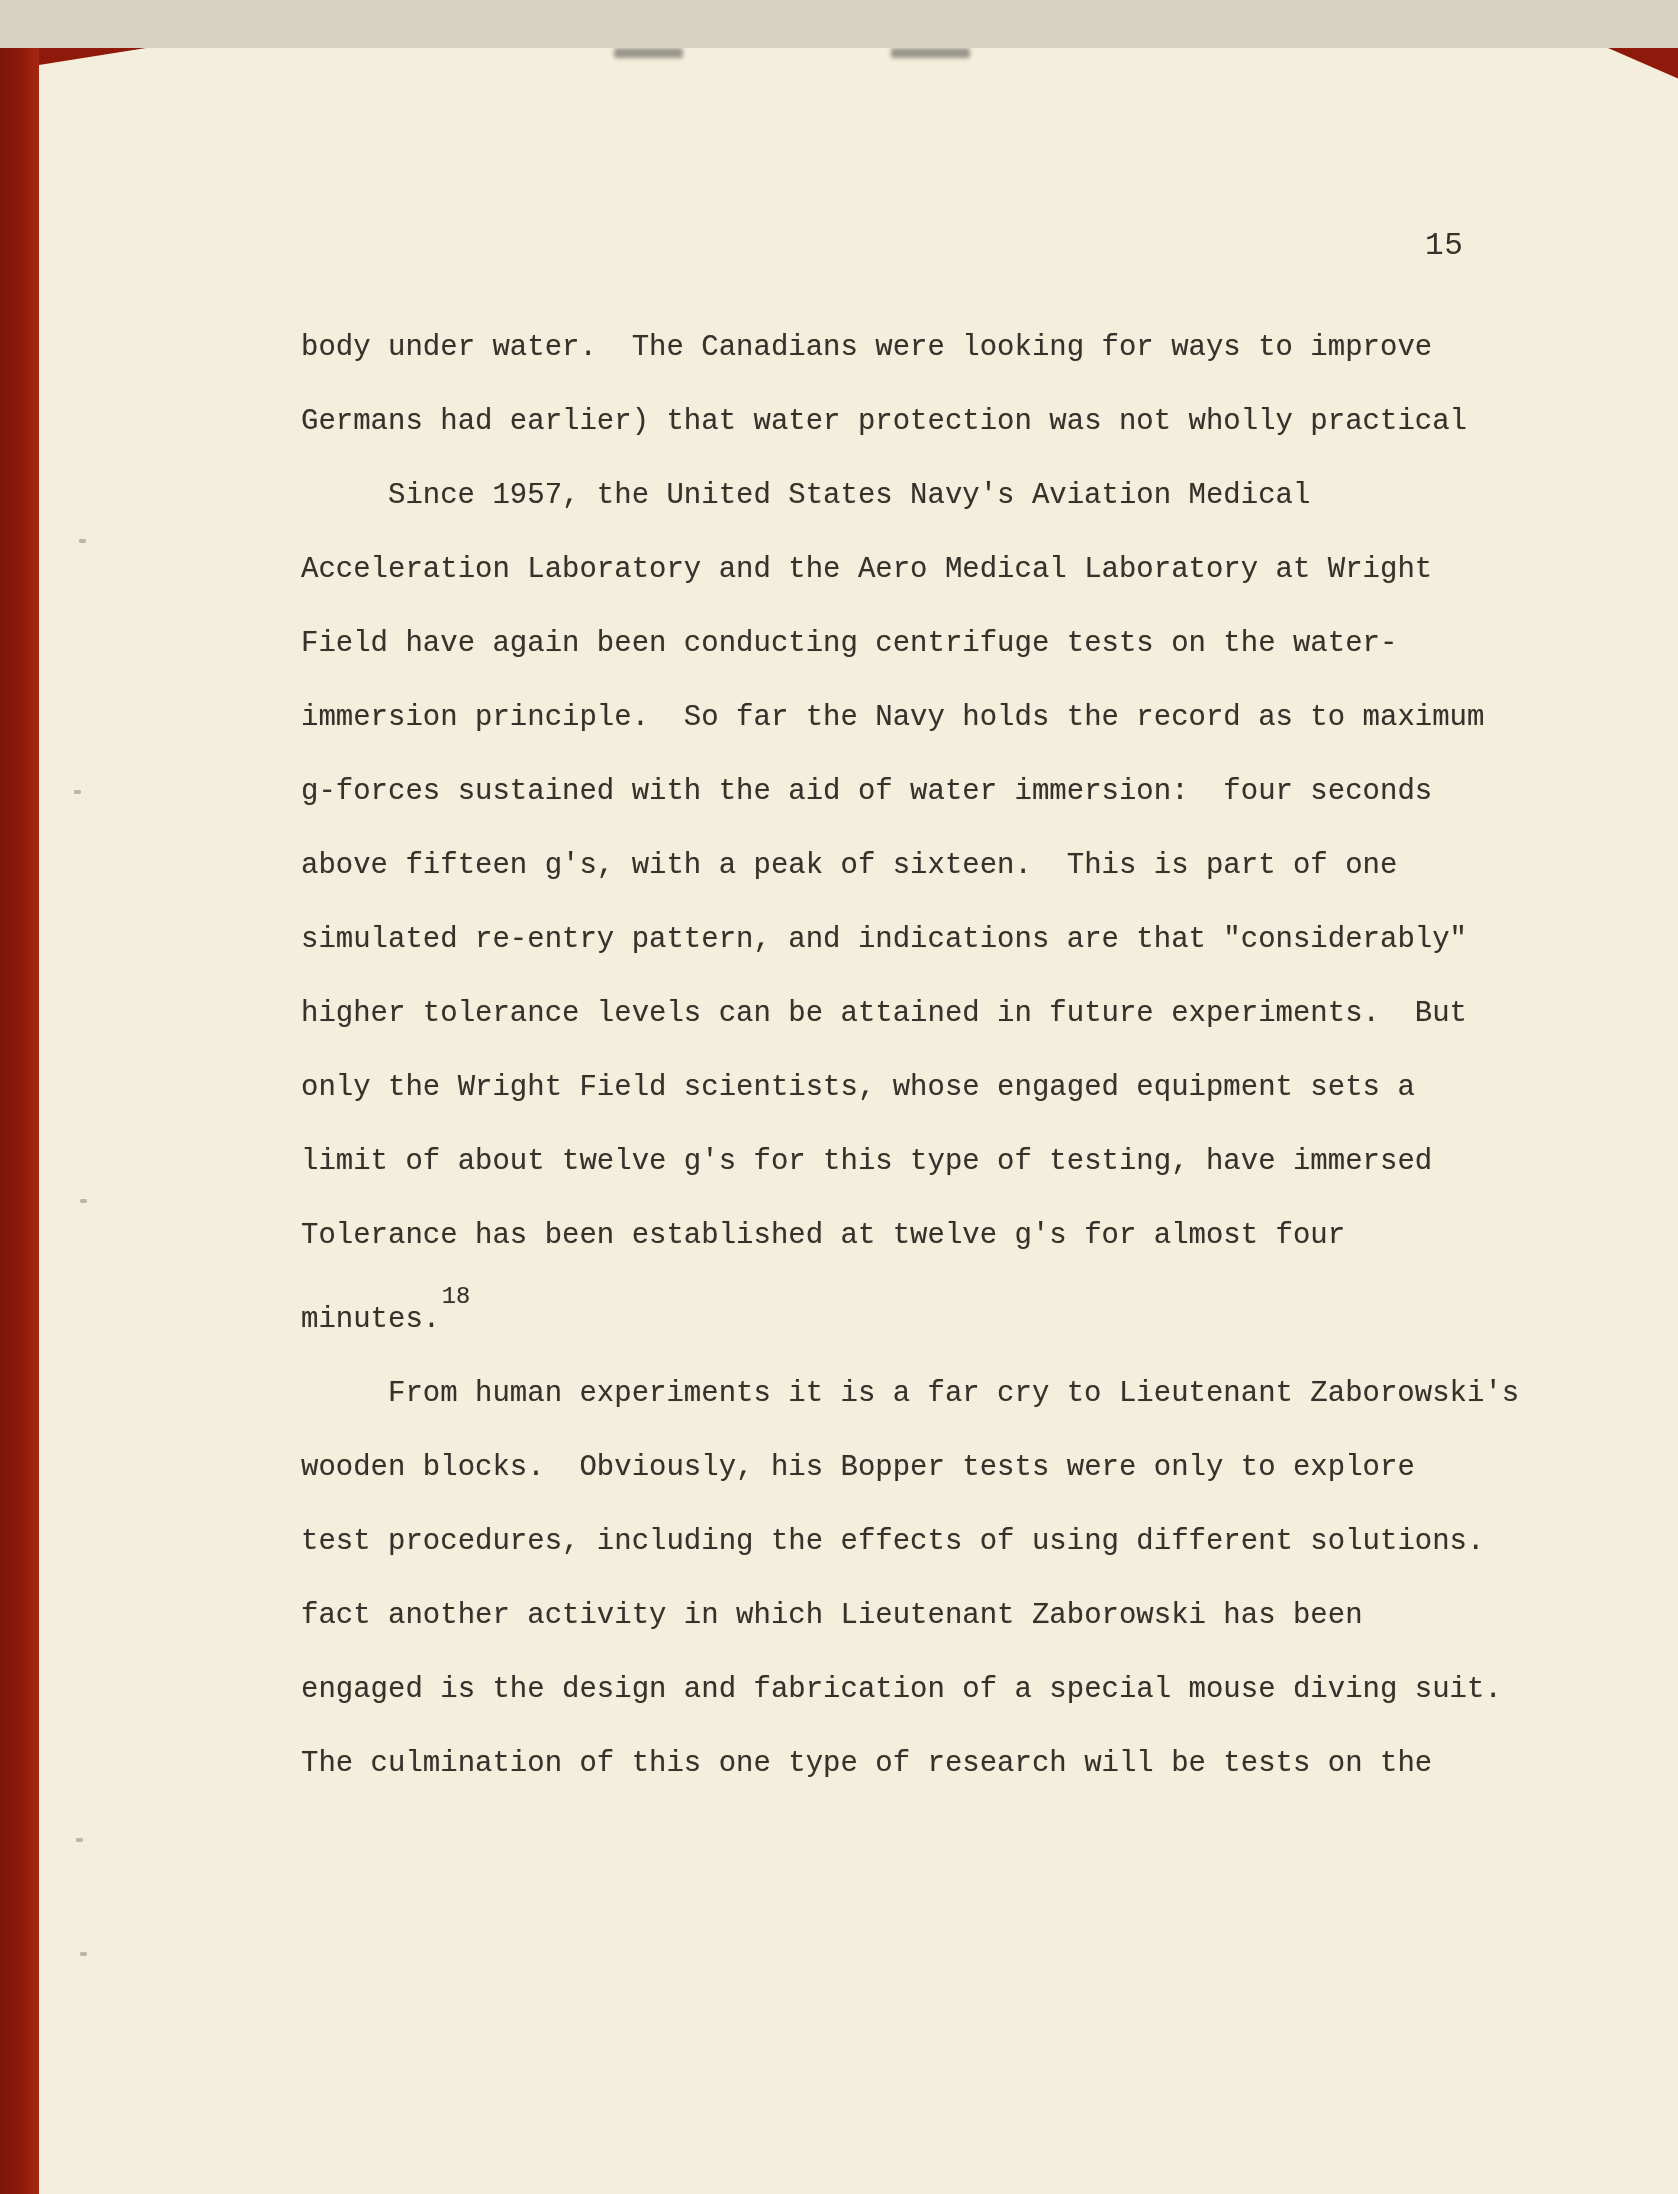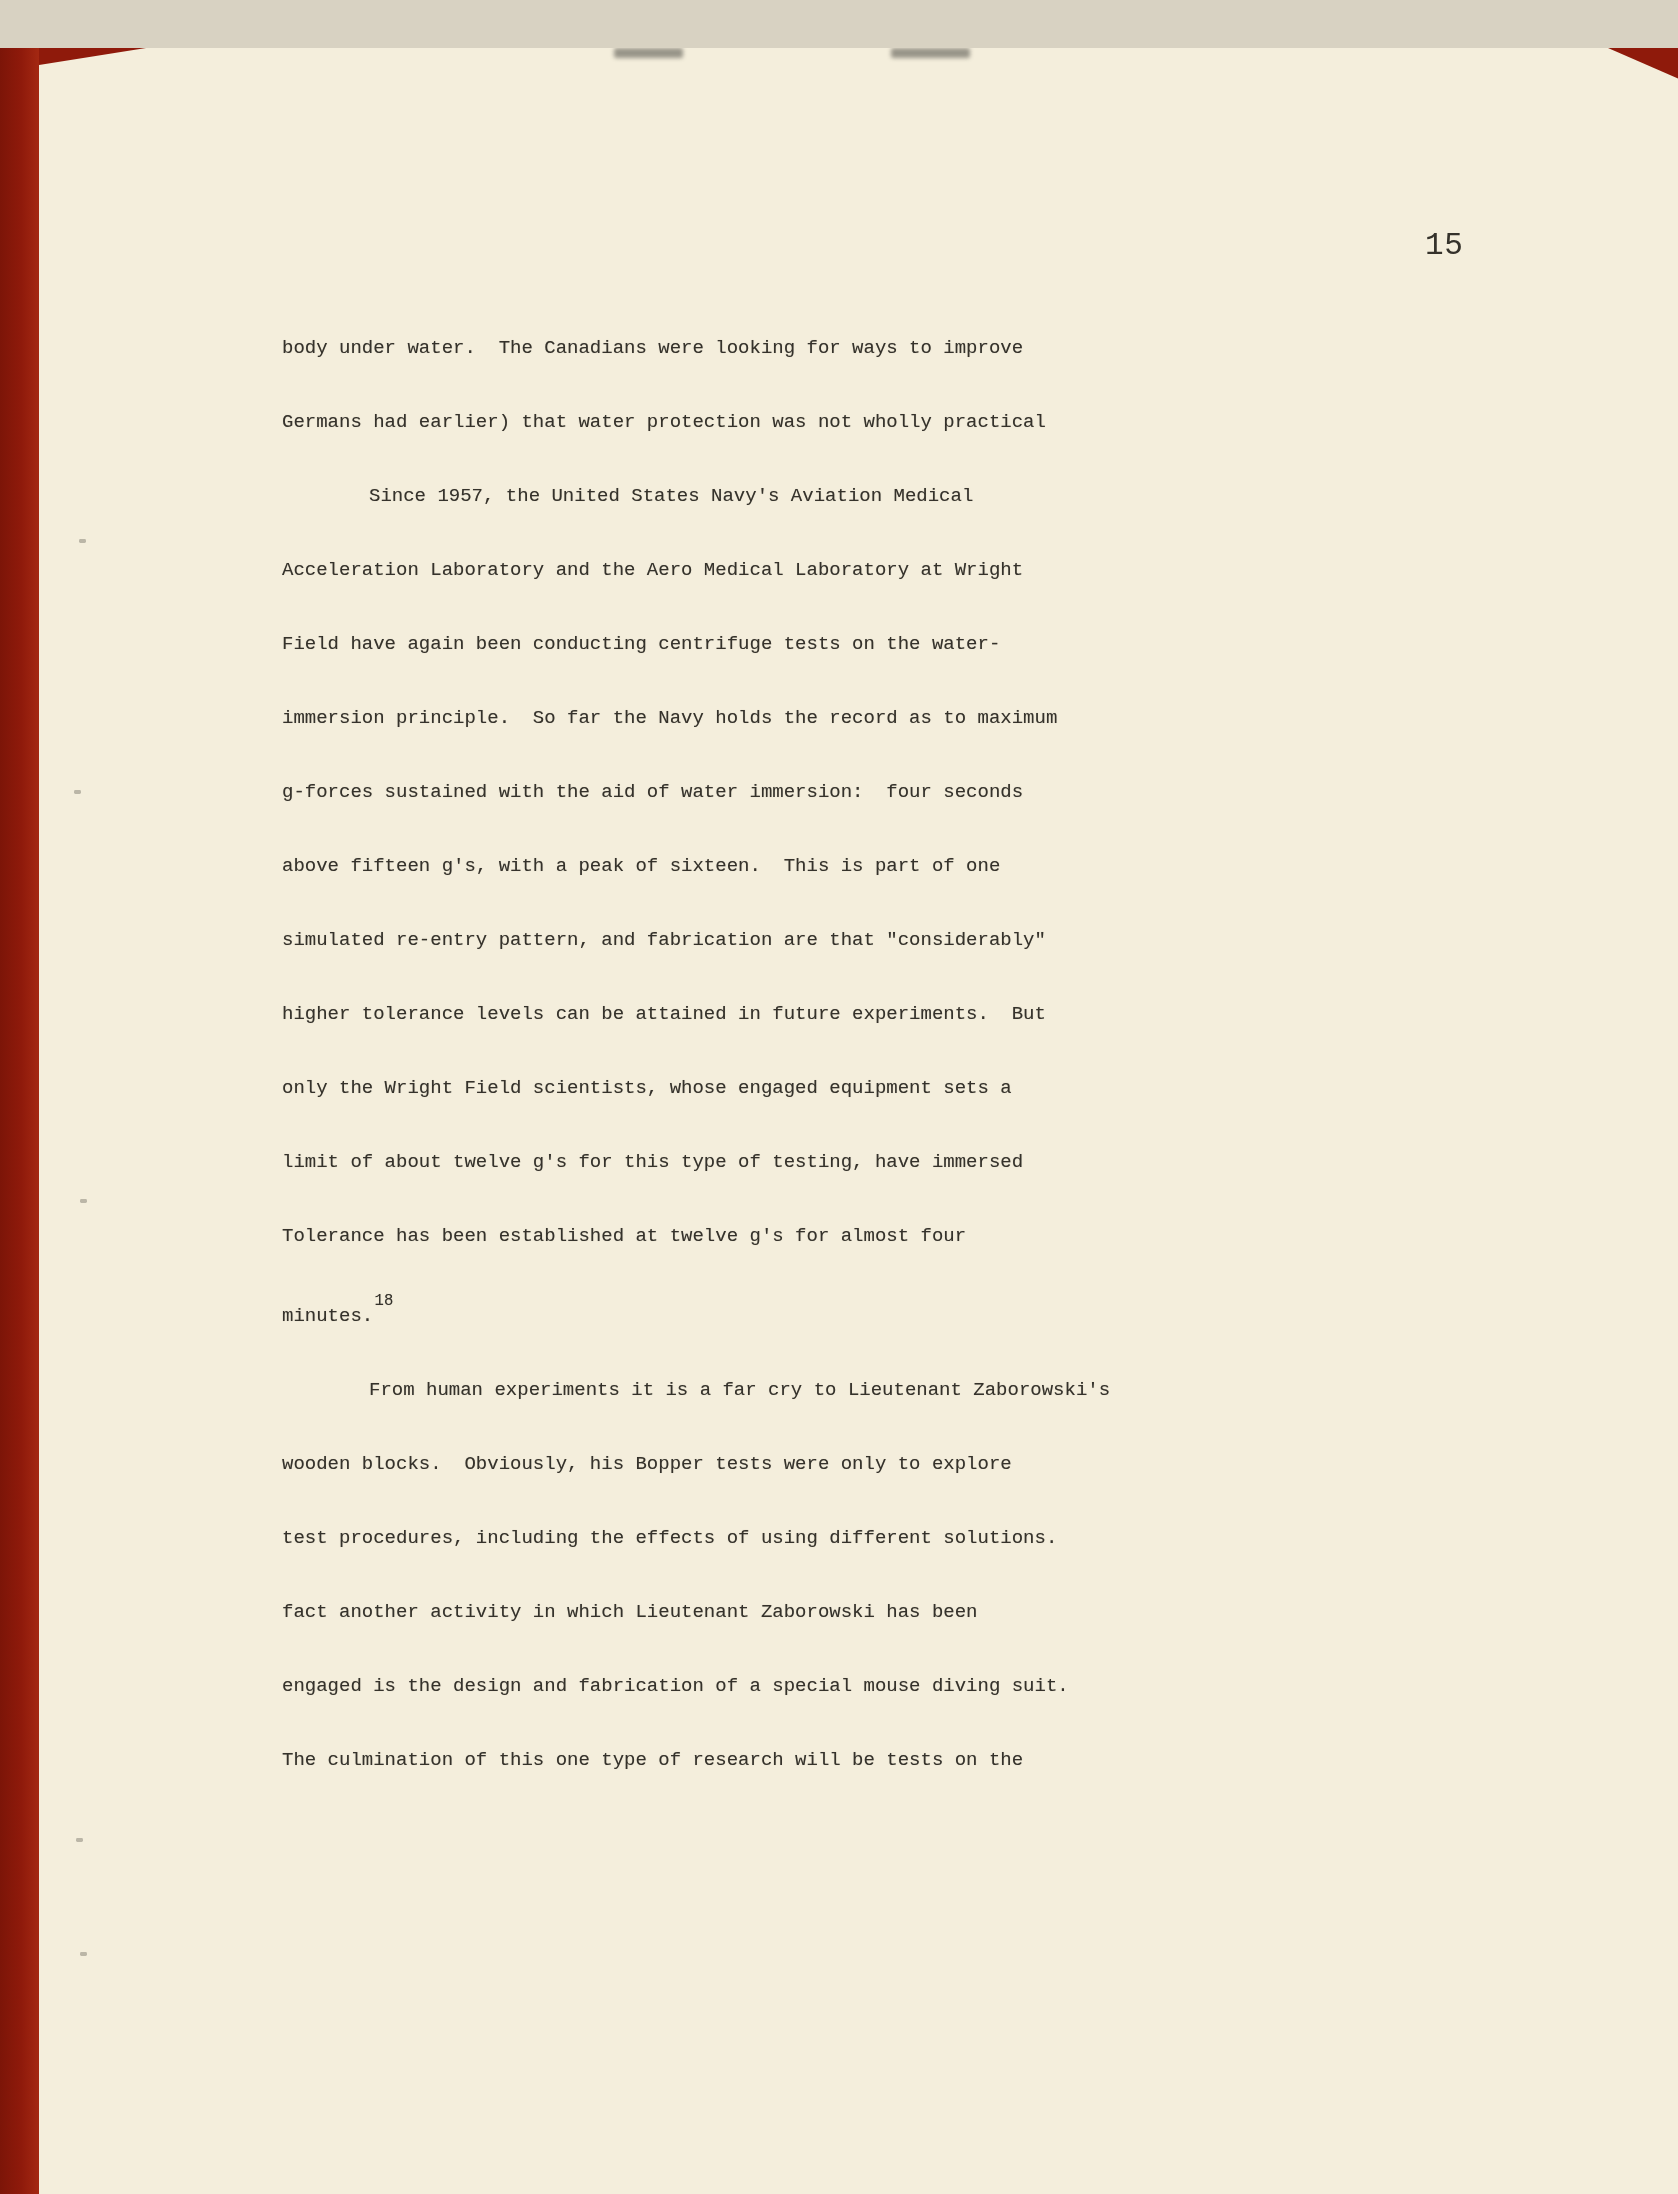--- a/index.html
+++ b/index.html
@@ -78,24 +78,24 @@
   .page-number {
     position: absolute;
     top: 180px;
     left: 1425px;
     font-size: 31px;
     letter-spacing: 0.7px;
   }
 
   .text-block {
     position: absolute;
-    left: 282px;
+    left: 301px;
     top: 263px;
     width: 1278px;
-    font-size: 19px;
+    font-size: 29px;
     line-height: 74px;
   }
   .line {
     white-space: pre;
     text-shadow: 0 0 0.7px rgba(53, 50, 43, 0.35);
   }
   .line.indent {
     padding-left: 87px;
   }
   .line sup {
@@ -124,21 +124,21 @@
 
   <div class="text-block" id="text-block">
       <div class="line"><span>body under water.  The Canadians were looking for ways to improve</span></div>
       <div class="line"><span>Germans had earlier) that water protection was not wholly practical</span></div>
       <div class="line indent"><span>Since 1957, the United States Navy's Aviation Medical</span></div>
       <div class="line"><span>Acceleration Laboratory and the Aero Medical Laboratory at Wright</span></div>
       <div class="line"><span>Field have again been conducting centrifuge tests on the water-</span></div>
       <div class="line"><span>immersion principle.  So far the Navy holds the record as to maximum</span></div>
       <div class="line"><span>g-forces sustained with the aid of water immersion:  four seconds</span></div>
       <div class="line"><span>above fifteen g's, with a peak of sixteen.  This is part of one</span></div>
-      <div class="line"><span>simulated re-entry pattern, and fabrication are that "considerably"</span></div>
+      <div class="line"><span>simulated re-entry pattern, and indications are that "considerably"</span></div>
       <div class="line"><span>higher tolerance levels can be attained in future experiments.  But</span></div>
       <div class="line"><span>only the Wright Field scientists, whose engaged equipment sets a</span></div>
       <div class="line"><span>limit of about twelve g's for this type of testing, have immersed</span></div>
       <div class="line"><span>Tolerance has been established at twelve g's for almost four</span></div>
       <div class="line"><span>minutes.</span><sup>18</sup></div>
       <div class="line indent"><span>From human experiments it is a far cry to Lieutenant Zaborowski's</span></div>
       <div class="line"><span>wooden blocks.  Obviously, his Bopper tests were only to explore</span></div>
       <div class="line"><span>test procedures, including the effects of using different solutions.</span></div>
       <div class="line"><span>fact another activity in which Lieutenant Zaborowski has been</span></div>
       <div class="line"><span>engaged is the design and fabrication of a special mouse diving suit.</span></div>

